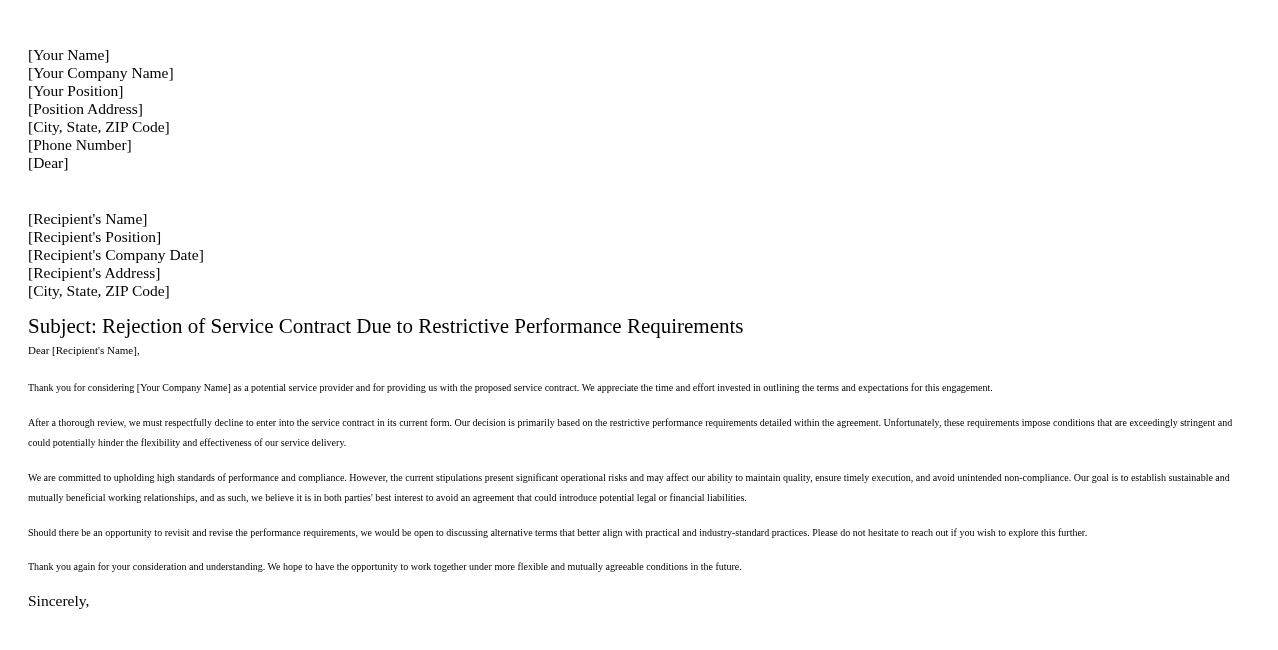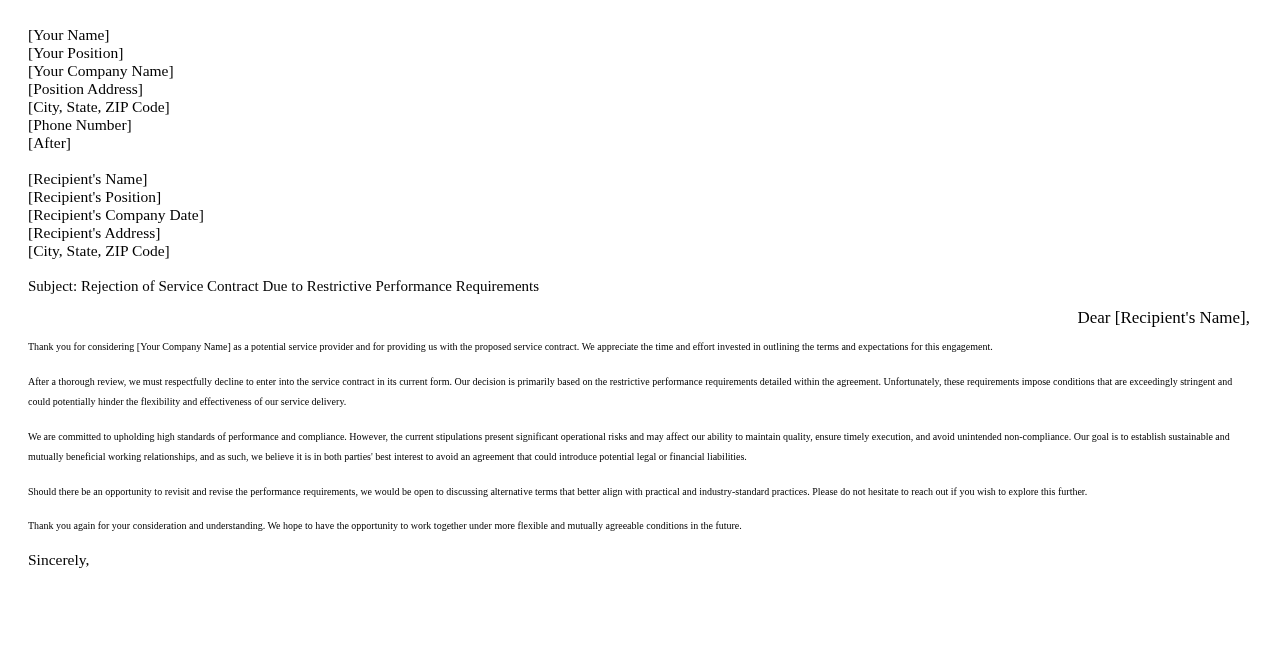--- a/index.html
+++ b/index.html
@@ -15,63 +15,63 @@
     color: #000000;
   }
   .page {
     padding: 26px 28px 0 28px;
     box-sizing: border-box;
     width: 1278px;
   }
   .block {
     font-size: 15.5px;
     line-height: 18px;
+    margin-top: 20px;
   }
   .block .line {
     white-space: pre;
   }
   .spacer-sm { height: 18px; }
   .spacer-md { height: 16px; }
   .para {
     font-size: 10px;
     line-height: 20.5px;
     margin: 0 0 14px 0;
     text-align: left;
     max-width: 1224px;
   }
   .subject {
-    font-size: 15px;
+    font-size: 21px;
     line-height: 20px;
-    margin: 0 0 12px 0;
+    margin: 0 0 4px 0;
   }
   .salutation {
-    font-size: 17px;
+    font-size: 11px;
     line-height: 20px;
-    margin: 0 0 9px 0;
-    text-align: right;
+    margin: 0 0 18px 0;
   }
   .closing {
     font-size: 15.5px;
     line-height: 18px;
   }
   .closing .line { white-space: pre; }
 </style>
 </head>
 <body>
 
 <div class="page">
 
   <div class="block">
     <div class="line">[Your Name]</div>
+    <div class="line">[Your Company Name]</div>
     <div class="line">[Your Position]</div>
-    <div class="line">[Your Company Name]</div>
     <div class="line">[Position Address]</div>
     <div class="line">[City, State, ZIP Code]</div>
     <div class="line">[Phone Number]</div>
-    <div class="line">[After]</div>
+    <div class="line">[Dear]</div>
   </div>
 
   <div class="spacer-sm"></div>
 
   <div class="block">
     <div class="line">[Recipient's Name]</div>
     <div class="line">[Recipient's Position]</div>
     <div class="line">[Recipient's Company Date]</div>
     <div class="line">[Recipient's Address]</div>
     <div class="line">[City, State, ZIP Code]</div>

